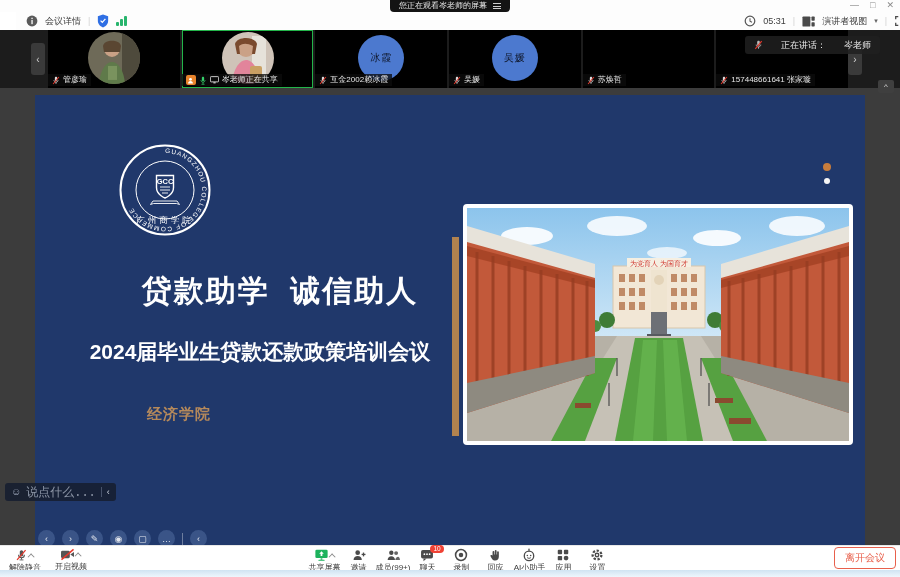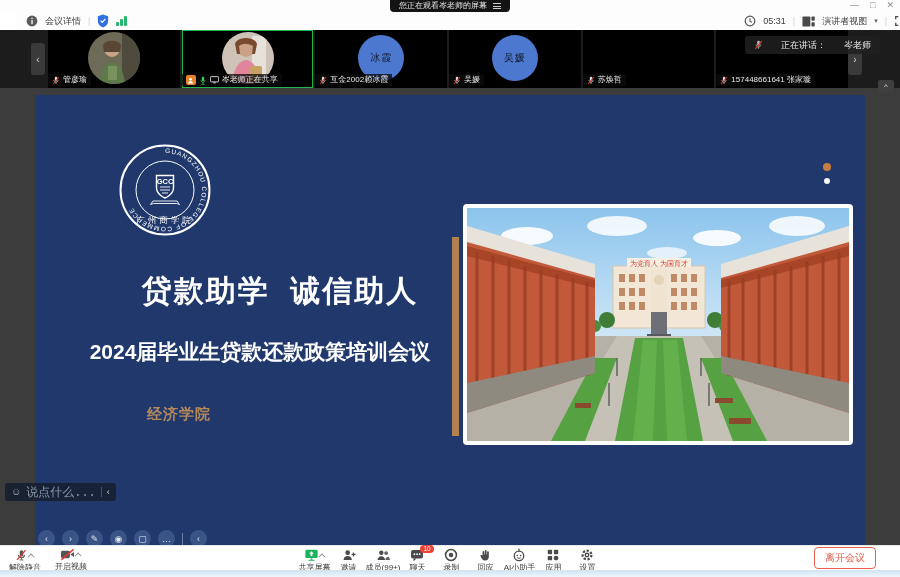--- a/index.html
+++ b/index.html
@@ -87,21 +87,21 @@
   .tb-left { display:flex; gap:12px; padding-left:8px; }
   .tb-center { flex:1; display:flex; justify-content:center; }
   .tb-item { position:relative; display:flex; flex-direction:column; align-items:center; justify-content:flex-start;
     padding-top:2px; min-width:34px; }
   .tb-iconrow { position:relative; height:14px; display:flex; align-items:center; gap:2px; }
   .tb-label { font-size:8px; color:#3a3a3a; line-height:9px; margin-top:1px; white-space:nowrap; }
   .caret-up { width:5px; height:5px; border-left:1px solid #8a8a8a; border-top:1px solid #8a8a8a;
     transform:rotate(45deg) translateY(2px); }
   .tb-badge { position:absolute; top:-3px; left:10px; background:#f04134; color:#fff; font-size:6.5px;
     line-height:8px; padding:0 3px; border-radius:5px; }
-  .tb-right { display:flex; align-items:center; padding-right:24px; }
+  .tb-right { display:flex; align-items:center; padding-right:4px; }
   .leave-btn { background:#fff; border:1px solid #e8604c; color:#e8604c; font-size:10px;
     border-radius:4px; padding:3px 10px; font-family:inherit; }
   .bottomstrip { position:absolute; left:0; top:570px; width:900px; height:7px;
     background:linear-gradient(#cfe3f2,#eef6fc); }
   svg { display:block; }
 </style>
 </head>
 <body>
 
 <div class="screen">

